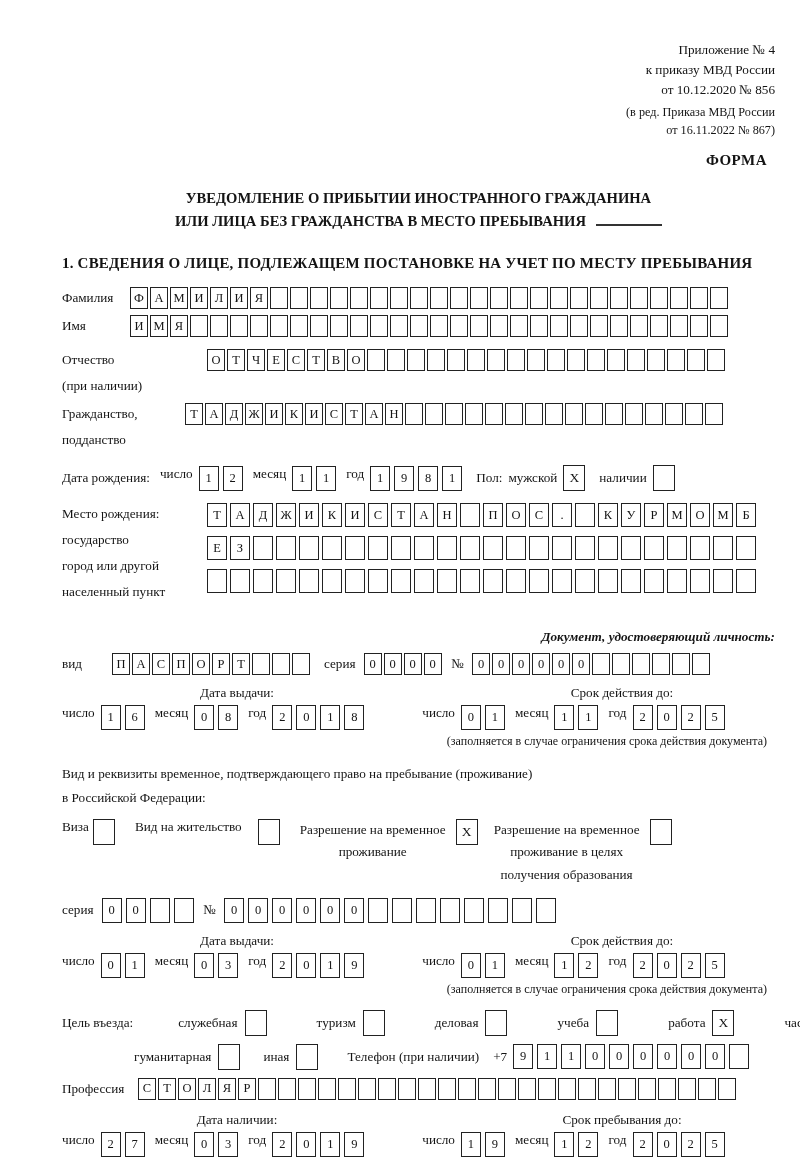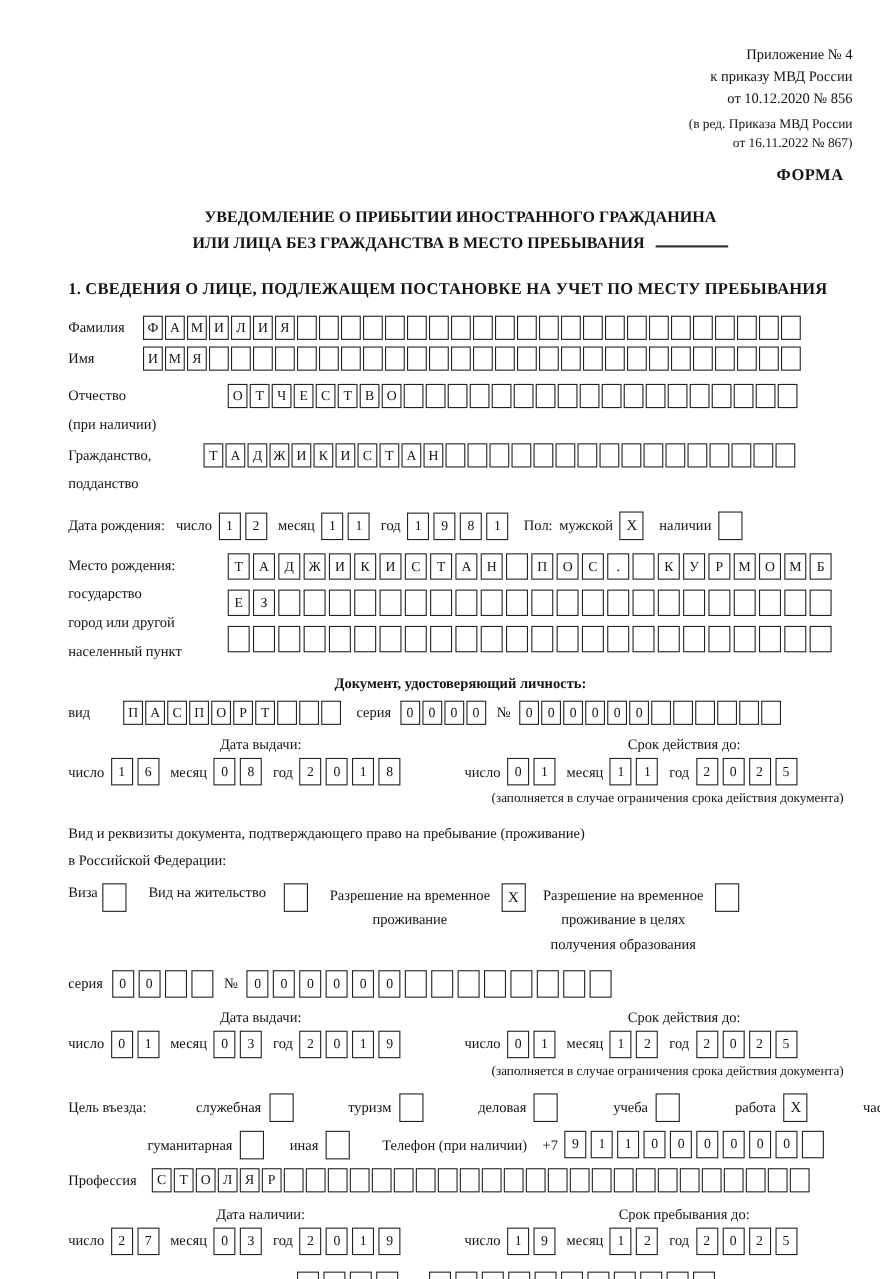--- a/index.html
+++ b/index.html
@@ -26,25 +26,25 @@
   .cells.wide .cell{width:18px;height:22px;margin-right:3px;}
   .checkbox{width:20px;height:24px;border:1.7px solid #222;flex:none;display:inline-flex;
             align-items:center;justify-content:center;font-size:13.5px;margin-left:6px;}
   
   .twocol{display:flex;align-items:flex-start;margin-top:10px;}
   .twocol .labels{flex:none;line-height:26px;}
   .labels-w145{width:145px;} .labels-w123{width:123px;}
   .cellrows .cells{margin-bottom:9px;}
   .cellrows{padding-top:2px;}
   
-  .doc-heading{text-align:center;font-weight:bold;margin-top:8px;}
+  .doc-heading{text-align:right;font-weight:bold;margin-top:24px;font-style:italic;}
   .dhead{display:flex;margin-top:10px;}
   .dhead .h1{width:350px;text-align:center;flex:none;}
   .dhead .h2{width:340px;text-align:center;flex:none;margin-left:40px;}
-  .dgroup{display:flex;align-items:center;flex:none;}
+  .dgroup{display:flex;align-items:flex-start;flex:none;}
   .dgroup .lbl{margin-right:6px;}
   .dgroup .cells{margin-right:6px;}
   .dgroup.rgt{margin-left:48px;}
   .note{font-size:12px;text-align:right;margin-top:4px;padding-right:8px;}
   .intro{margin-top:13px;line-height:1.75;}
   
   .opts{display:flex;align-items:flex-start;margin-top:10px;}
   .opt{display:flex;align-items:flex-start;flex:none;}
   .opt .opt-lines{text-align:center;line-height:1.7;}
   .gap20{margin-left:20px;} .gap16{margin-left:16px;}
@@ -420,21 +420,21 @@
           <span class="cell">2</span>
           <span class="cell">0</span>
           <span class="cell">2</span>
           <span class="cell">5</span>
         </span>
     </span>
   </div>
   <div class="note">(заполняется в случае ограничения срока действия документа)</div>
 
   <div class="intro">
-    <div>Вид и реквизиты документа, подтверждающего право на пребывание (проживание)</div>
+    <div>Вид и реквизиты временное, подтверждающего право на пребывание (проживание)</div>
     <div>в Российской Федерации:</div>
   </div>
   <div class="opts">
     <div class="opt">
       <span>Виза</span>
       <span class="checkbox" style="margin-left:4px;"></span>
     </div>
     <div class="opt gap20">
       <span>Вид на жительство</span>
       <span class="checkbox" style="margin-left:16px;"></span>

